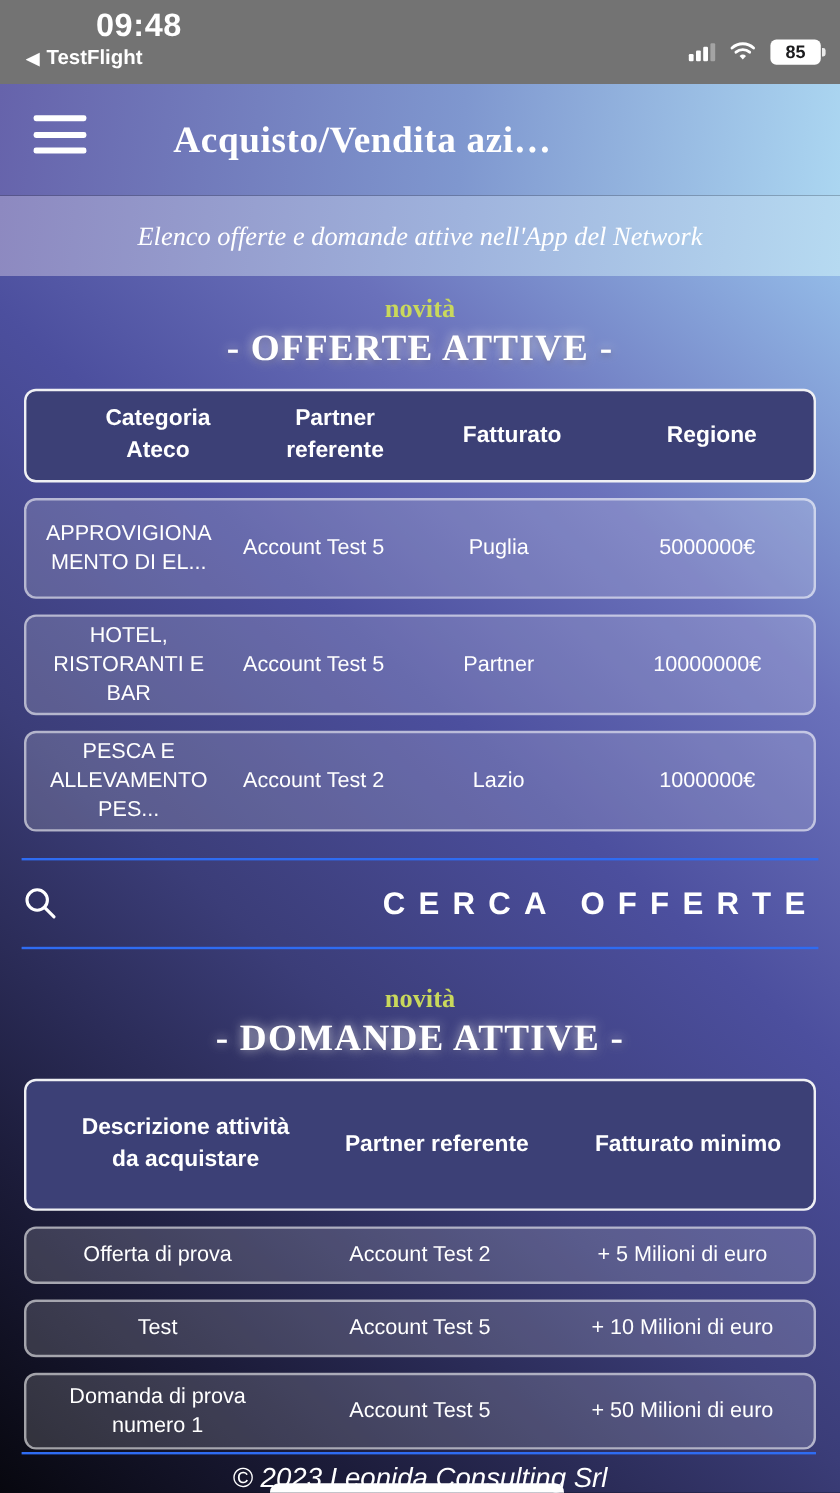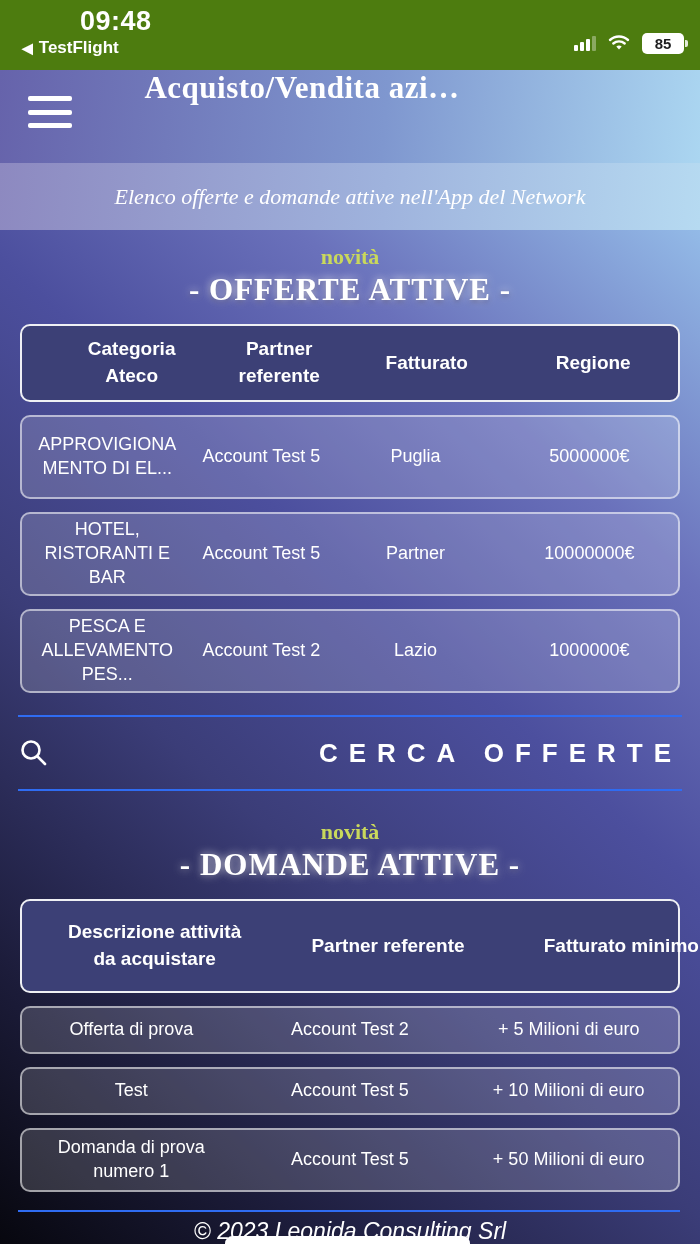--- a/index.html
+++ b/index.html
@@ -3,21 +3,21 @@
 <meta charset="utf-8">
 <style>
   html,body{margin:0;padding:0;}
   body{
     width:700px;height:1244px;overflow:hidden;position:relative;
     font-family:"Liberation Sans",sans-serif;
     background:#0a0a14;
   }
   
   .status-bar{
-    height:70px;background:#4d7c0f;color:#fff;
+    height:70px;background:#737373;color:#fff;
     display:flex;justify-content:space-between;align-items:stretch;
     box-sizing:border-box;padding:6px 16px 4px 22px;
   }
   .sb-left{display:flex;flex-direction:column;justify-content:flex-start;}
   .sb-time{font-size:27px;font-weight:bold;letter-spacing:.5px;padding-left:58px;line-height:30px;}
   .sb-back{font-size:17px;font-weight:bold;display:flex;align-items:center;gap:6px;margin-top:2px;}
   .sb-back .chev{font-size:14px;}
   .sb-right{display:flex;align-items:center;gap:11px;padding-top:14px;}
   .sig{display:flex;align-items:flex-end;gap:2px;height:16px;}
   .sig i{display:block;width:4px;border-radius:1px;background:#fff;}
@@ -25,21 +25,21 @@
   .sig i:nth-child(3){height:12px}.sig i:nth-child(4){height:15px;background:rgba(255,255,255,.35)}
   .battery{position:relative;width:42px;height:21px;background:#fff;border-radius:5px;
     display:flex;align-items:center;justify-content:center;
     color:#1c1c1e;font-size:15px;font-weight:bold;}
   .battery:after{content:"";position:absolute;right:-4px;top:7px;width:3px;height:7px;
     background:rgba(255,255,255,.85);border-radius:0 2px 2px 0;}
   
   .app-header{
     height:93px;position:relative;
     background:linear-gradient(95deg,#6663ab 0%,#7f97cf 55%,#abd6f1 100%);
-    display:flex;
+    display:flex;align-items:center;
   }
   .hamburger{position:absolute;left:28px;top:26px;width:44px;height:32px;
     display:flex;flex-direction:column;justify-content:space-between;cursor:pointer;}
   .hamburger i{display:block;height:5px;background:#fff;border-radius:2px;}
   .app-title{flex:1;text-align:center;padding-right:96px;color:#fff;
     font-family:"Liberation Serif",serif;font-weight:bold;font-size:31px;letter-spacing:.5px;
     white-space:nowrap;overflow:hidden;}
   
   .subtitle-band{
     height:67px;display:flex;align-items:center;justify-content:center;
@@ -56,21 +56,21 @@
   .section-title{text-align:center;font-family:"Liberation Serif",serif;font-weight:bold;
     font-size:31px;color:#fff;letter-spacing:1px;margin:2px 0 16px;
     text-shadow:0 0 9px rgba(255,255,255,.8),0 2px 5px rgba(20,20,70,.55);}
   
   .thead{
     background:#3c4076;border:2px solid rgba(255,255,255,.92);border-radius:10px;
     display:grid;align-items:center;box-sizing:border-box;
     color:#fff;font-weight:bold;font-size:19px;line-height:1.4;text-align:center;padding-left:28px;
   }
   .thead.cols4{grid-template-columns:26% 21% 26% 27%;height:78px;}
-  .thead.cols3{grid-template-columns:33.33% 33.34% 33.33%;height:94px;gap:24px;}
+  .thead.cols3{grid-template-columns:33.33% 33.34% 33.33%;height:110px;}
   .trow{
     margin-top:13px;background:rgba(255,255,255,.16);
     border:2px solid rgba(255,255,255,.55);border-radius:10px;
     display:grid;align-items:center;box-sizing:border-box;
     color:#fff;font-size:18px;line-height:1.32;text-align:center;
   }
   .trow.cols4{grid-template-columns:26% 21% 26% 27%;min-height:84px;}
   .trow.cols3{grid-template-columns:33.33% 33.34% 33.33%;min-height:48px;padding:6px 0;}
   .cell{padding:0 10px;overflow-wrap:break-word;word-break:break-word;}
   .cols3 .cell{padding:0 18px;}

